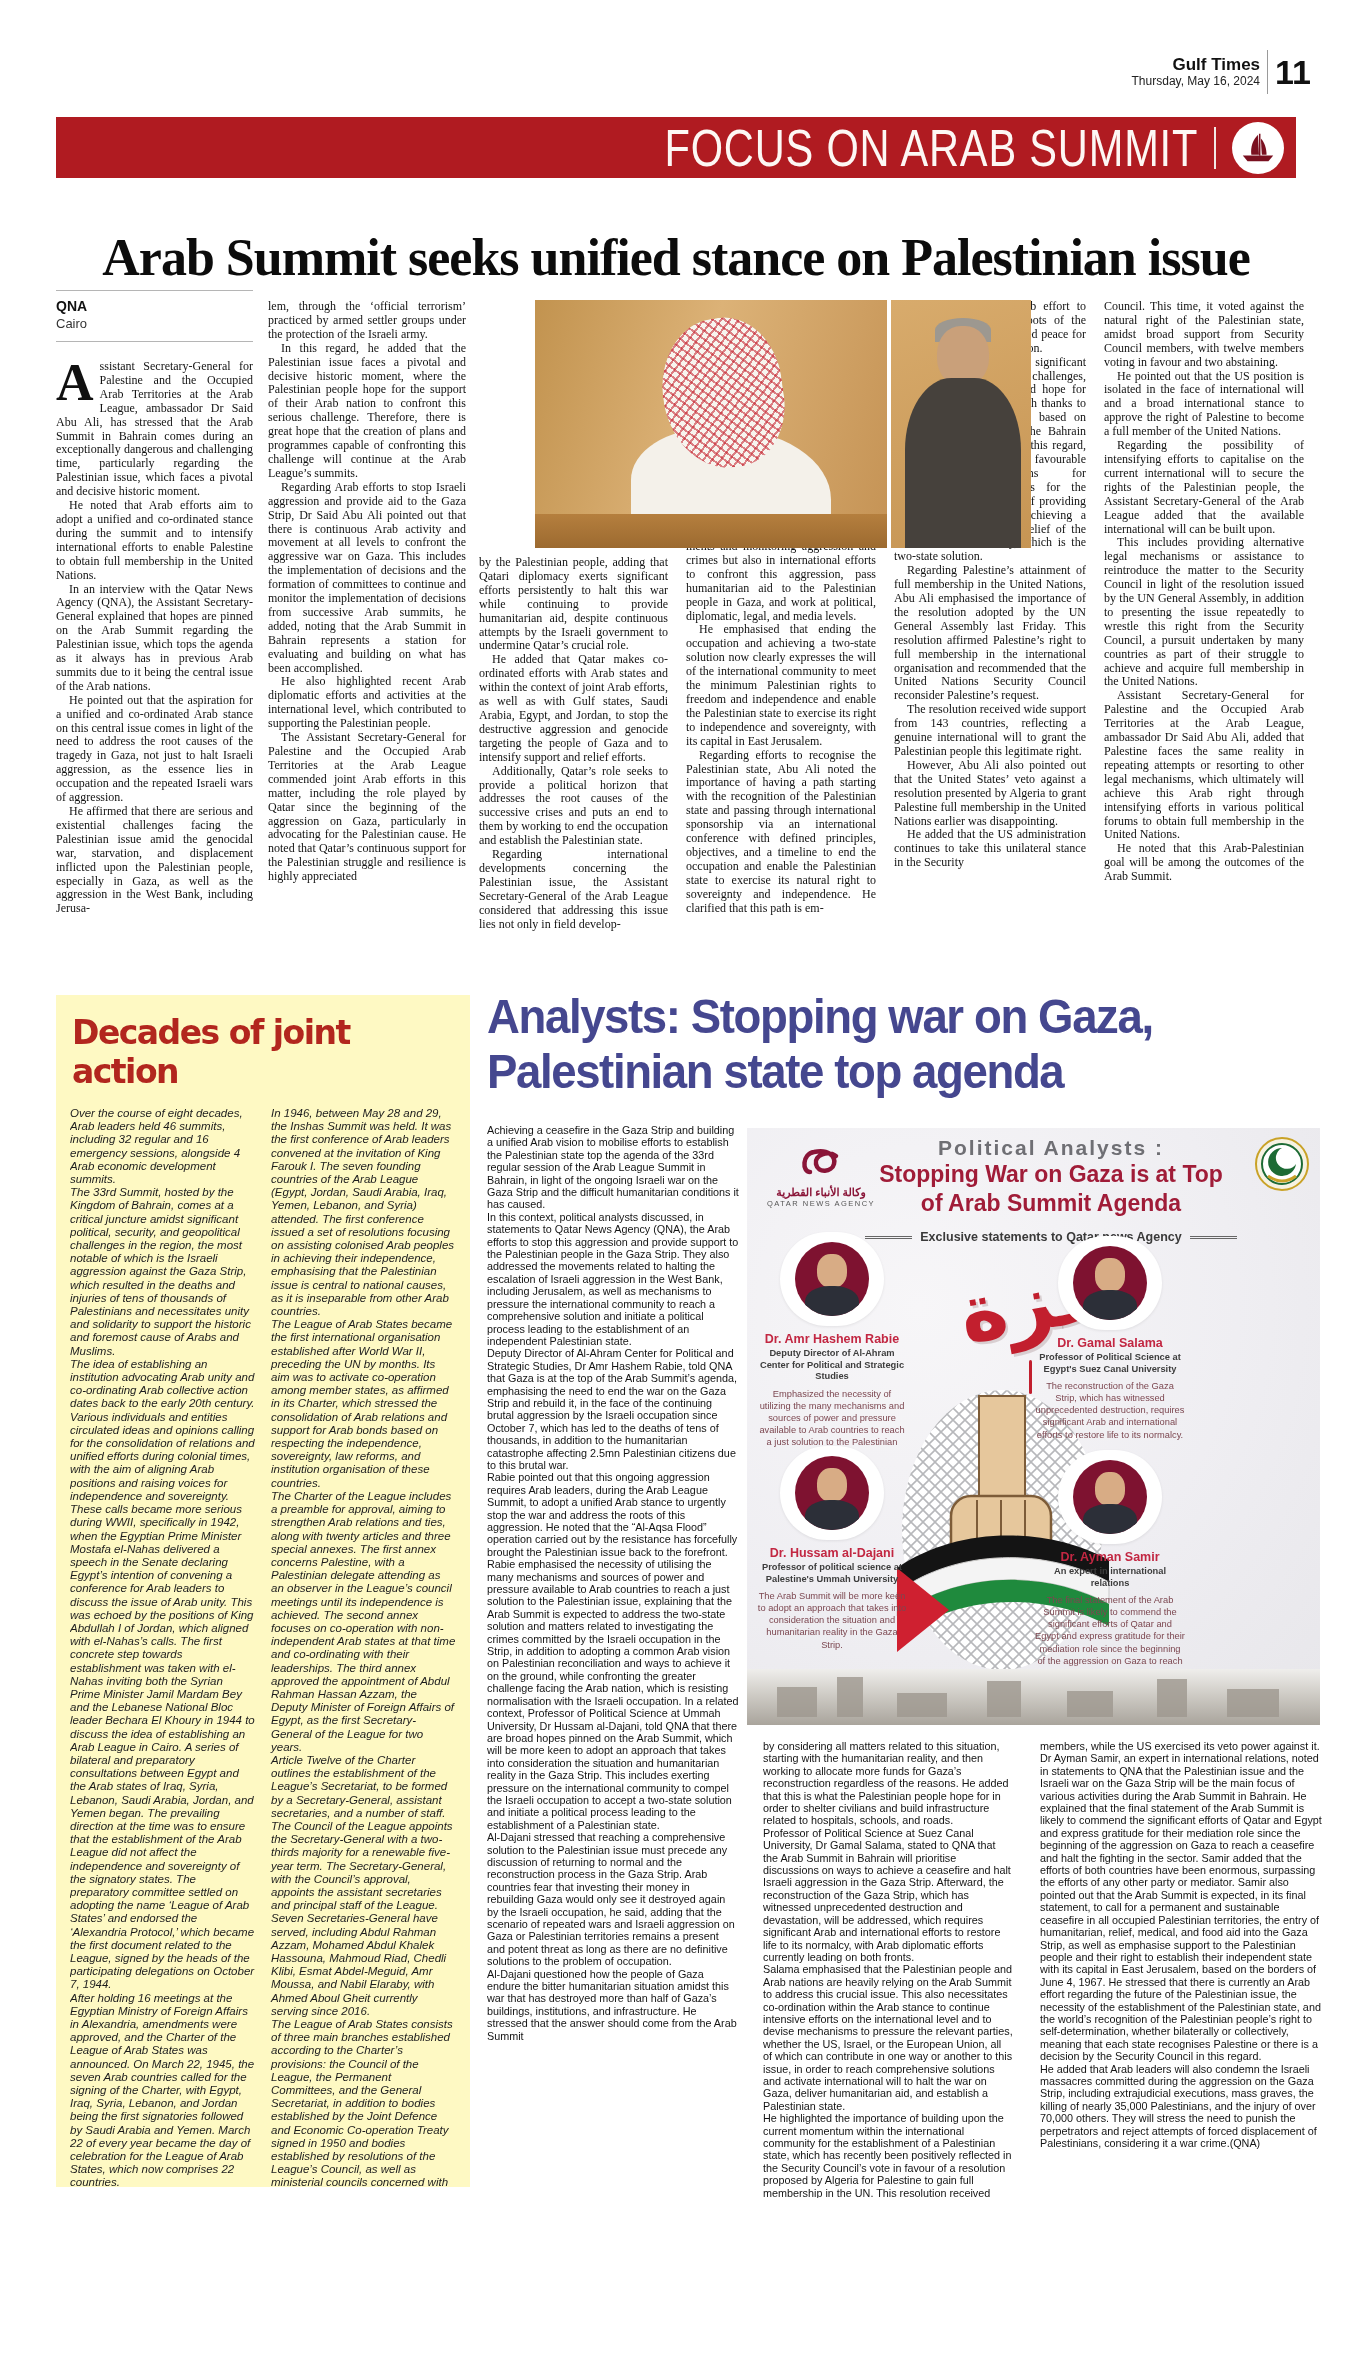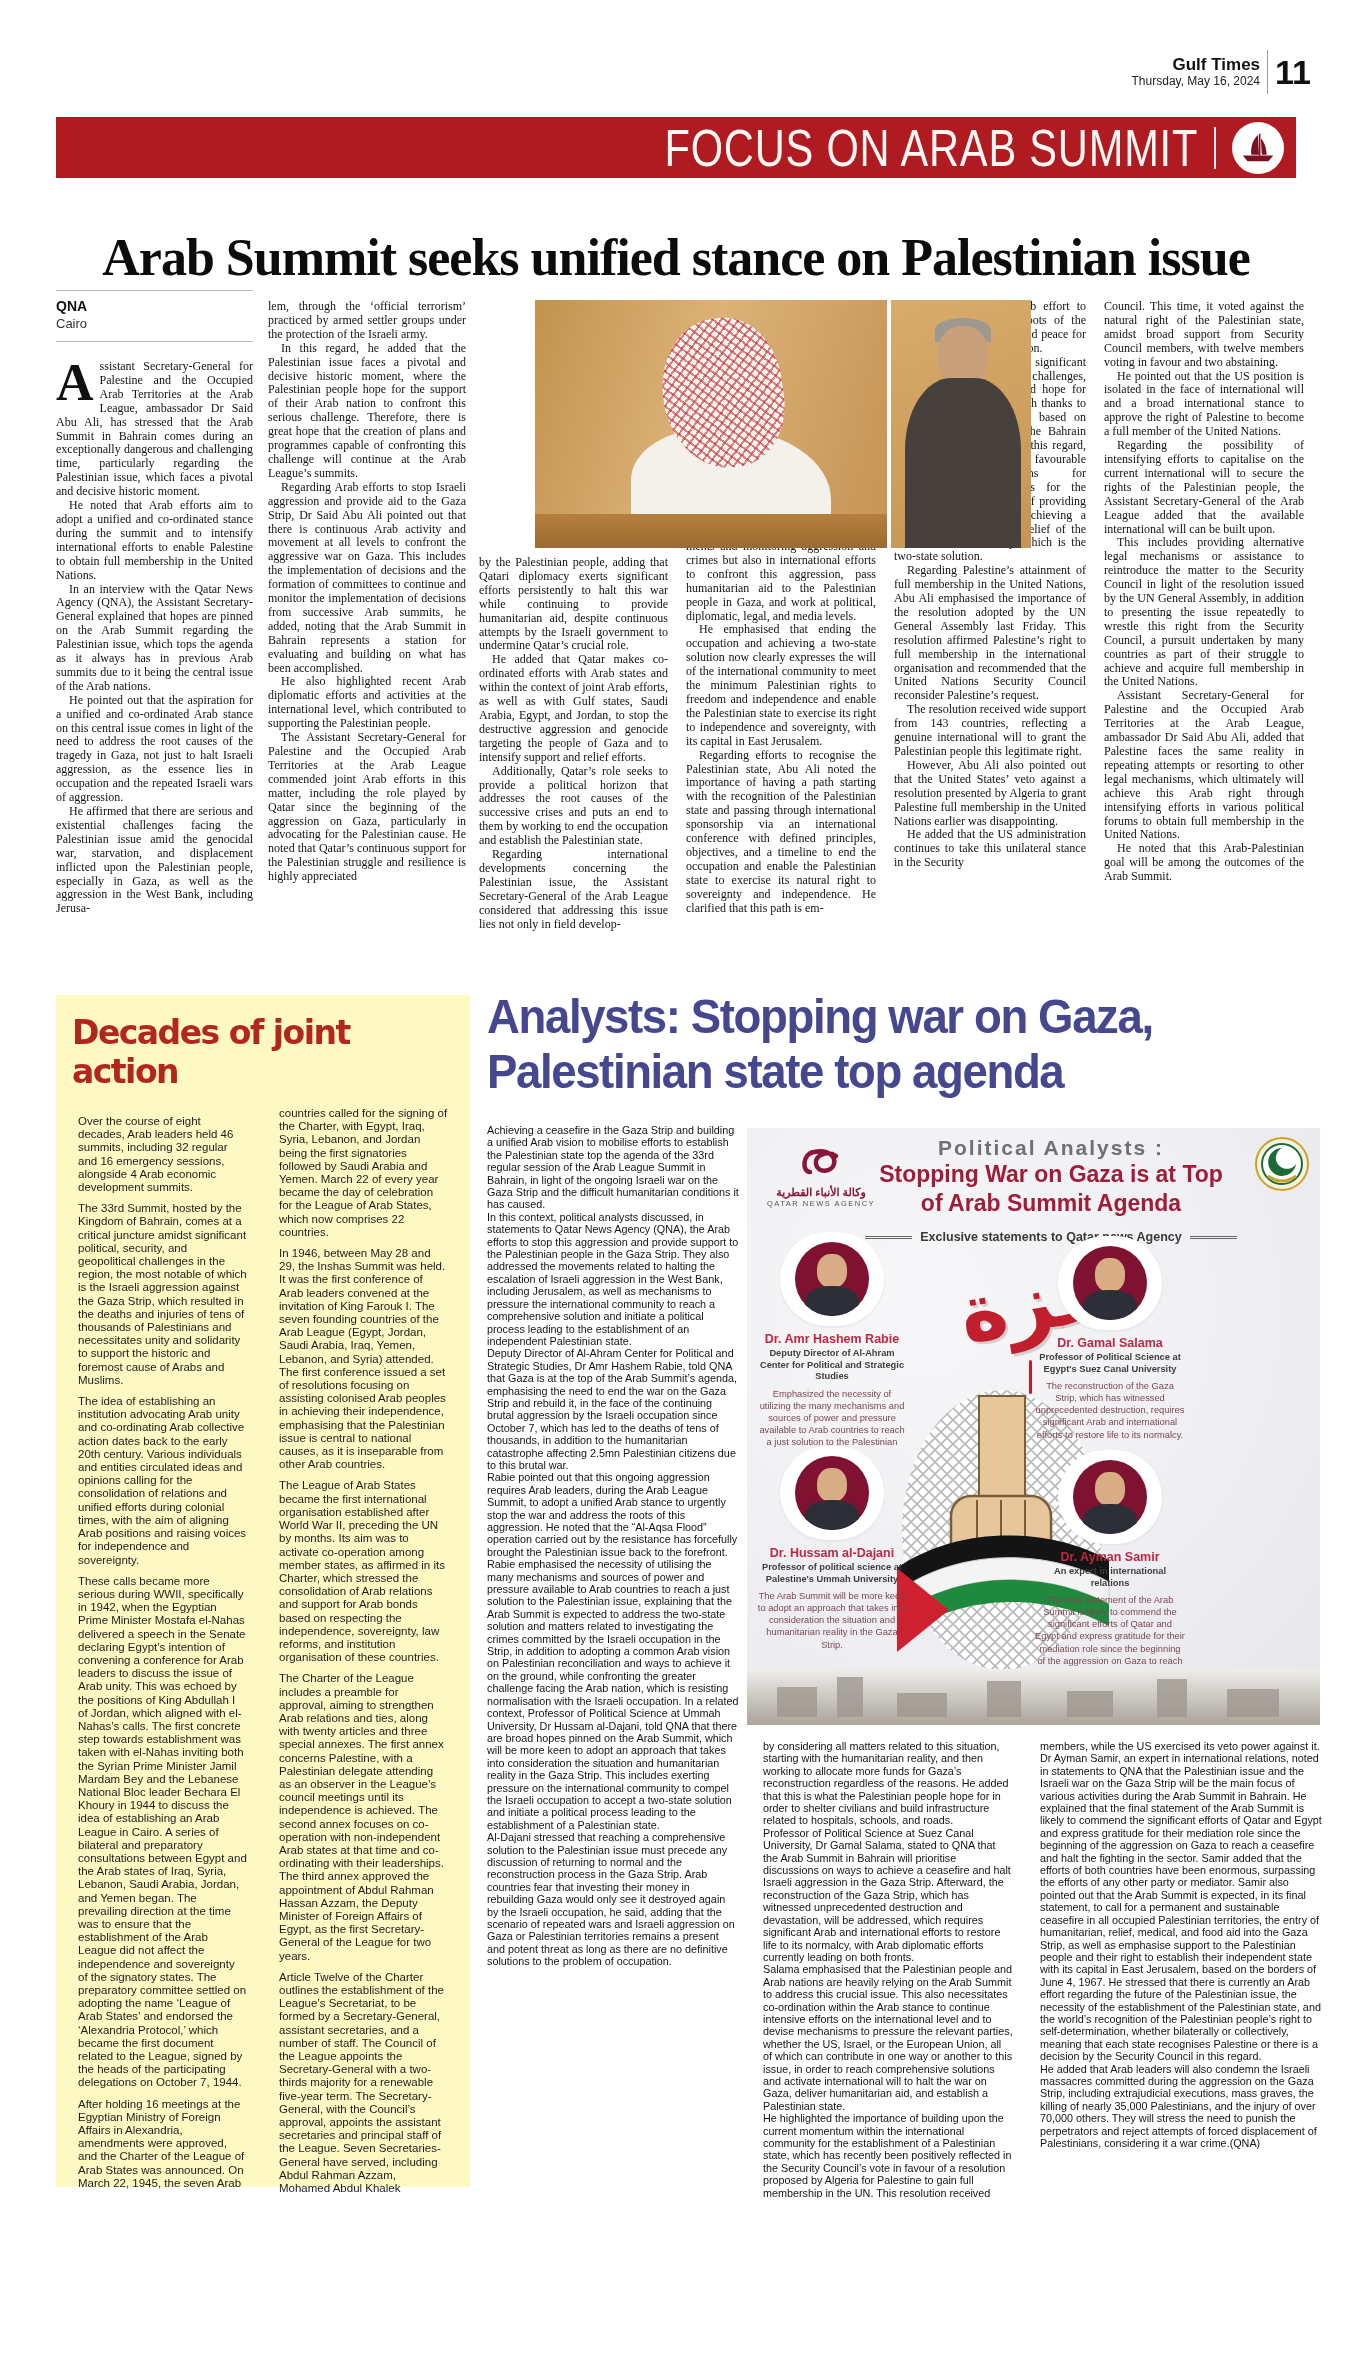--- a/index.html
+++ b/index.html
@@ -33,21 +33,21 @@
   .ghutra{position:absolute;left:128px;top:18px;width:120px;height:150px;border-radius:52% 48% 46% 54%;background:repeating-linear-gradient(45deg,rgba(196,32,44,.55) 0 2px,transparent 2px 7px),repeating-linear-gradient(-45deg,rgba(196,32,44,.55) 0 2px,transparent 2px 7px),#f7f4ee;transform:rotate(-8deg);}
   .thobe{position:absolute;left:96px;top:128px;width:200px;height:130px;border-radius:40% 55% 0 0;background:#f4f1ea;}
   .table-edge{position:absolute;left:0;bottom:0;width:100%;height:34px;background:linear-gradient(#b57f3e,#9c6a30);}
   .head2{position:absolute;left:46px;top:26px;width:52px;height:60px;border-radius:46%;background:#c9a07a;}
   .hair2{position:absolute;left:44px;top:18px;width:56px;height:24px;border-radius:50% 50% 0 0;background:#9d9890;}
   .suit2{position:absolute;left:14px;top:78px;width:116px;height:180px;border-radius:40% 40% 0 0;background:#46413c;}
   
   .decades{position:absolute;left:56px;top:995px;width:414px;height:1192px;background:#fef9c3;box-sizing:border-box;padding:18px 14px 14px;}
   .dec-title{font-family:"DejaVu Sans",sans-serif;font-weight:800;font-size:33px;letter-spacing:-1.5px;color:#b2261e;margin:0 0 16px 2px;}
   .dec-cols{column-count:2;column-gap:16px;height:1090px;overflow:hidden;font-size:11.5px;line-height:13.2px;color:#1c1c1c;}
-  .dec-cols p{margin:8px;}
+  .dec-cols p{margin:0;font-style:italic;}
   
   .an-headline{position:absolute;left:487px;top:991px;width:840px;font-weight:800;font-size:49px;line-height:1.05;letter-spacing:-1.5px;color:#45478f;transform:scaleX(.93);transform-origin:left top;white-space:nowrap;}
   .sanscol{position:absolute;font-size:10.8px;line-height:12.4px;color:#141414;overflow:hidden;}
   .sanscol p{margin:0;}
   
   .graphic{position:absolute;left:747px;top:1128px;width:573px;height:597px;background:radial-gradient(circle at 30% 30%,#f7f6f8 0%,#efeef2 55%,#e7e6ea 100%);overflow:hidden;}
   .qna-logo{position:absolute;left:14px;top:14px;width:120px;text-align:center;}
   .qna-ar{font-size:11px;font-weight:700;color:#8a1538;}
   .qna-en{font-size:7.5px;letter-spacing:1.5px;color:#555;}
   .league{position:absolute;right:10px;top:8px;}
@@ -181,20 +181,21 @@
   <div class="an-headline" style="top:991px;">Analysts: Stopping war on Gaza,</div>
   <div class="an-headline" style="top:1046px;">Palestinian state top agenda</div>
 
   <div class="sanscol" style="left:487px;top:1124px;width:252px;height:1068px;">
       <p>Achieving a ceasefire in the Gaza Strip and building a unified Arab vision to mobilise efforts to establish the Palestinian state top the agenda of the 33rd regular session of the Arab League Summit in Bahrain, in light of the ongoing Israeli war on the Gaza Strip and the difficult humanitarian conditions it has caused.</p>
       <p>In this context, political analysts discussed, in statements to Qatar News Agency (QNA), the Arab efforts to stop this aggression and provide support to the Palestinian people in the Gaza Strip. They also addressed the movements related to halting the escalation of Israeli aggression in the West Bank, including Jerusalem, as well as mechanisms to pressure the international community to reach a comprehensive solution and initiate a political process leading to the establishment of an independent Palestinian state.</p>
       <p>Deputy Director of Al-Ahram Center for Political and Strategic Studies, Dr Amr Hashem Rabie, told QNA that Gaza is at the top of the Arab Summit’s agenda, emphasising the need to end the war on the Gaza Strip and rebuild it, in the face of the continuing brutal aggression by the Israeli occupation since October 7, which has led to the deaths of tens of thousands, in addition to the humanitarian catastrophe affecting 2.5mn Palestinian citizens due to this brutal war.</p>
       <p>Rabie pointed out that this ongoing aggression requires Arab leaders, during the Arab League Summit, to adopt a unified Arab stance to urgently stop the war and address the roots of this aggression. He noted that the “Al-Aqsa Flood” operation carried out by the resistance has forcefully brought the Palestinian issue back to the forefront.</p>
       <p>Rabie emphasised the necessity of utilising the many mechanisms and sources of power and pressure available to Arab countries to reach a just solution to the Palestinian issue, explaining that the Arab Summit is expected to address the two-state solution and matters related to investigating the crimes committed by the Israeli occupation in the Strip, in addition to adopting a common Arab vision on Palestinian reconciliation and ways to achieve it on the ground, while confronting the greater challenge facing the Arab nation, which is resisting normalisation with the Israeli occupation. In a related context, Professor of Political Science at Ummah University, Dr Hussam al-Dajani, told QNA that there are broad hopes pinned on the Arab Summit, which will be more keen to adopt an approach that takes into consideration the situation and humanitarian reality in the Gaza Strip. This includes exerting pressure on the international community to compel the Israeli occupation to accept a two-state solution and initiate a political process leading to the establishment of a Palestinian state.</p>
       <p>Al-Dajani stressed that reaching a comprehensive solution to the Palestinian issue must precede any discussion of returning to normal and the reconstruction process in the Gaza Strip. Arab countries fear that investing their money in rebuilding Gaza would only see it destroyed again by the Israeli occupation, he said, adding that the scenario of repeated wars and Israeli aggression on Gaza or Palestinian territories remains a present and potent threat as long as there are no definitive solutions to the problem of occupation.</p>
+      <p>Al-Dajani questioned how the people of Gaza endure the bitter humanitarian situation amidst this war that has destroyed more than half of Gaza’s buildings, institutions, and infrastructure. He stressed that the answer should come from the Arab Summit</p>
     </div>
   <div class="sanscol" style="left:763px;top:1740px;width:250px;height:458px;">
       <p>by considering all matters related to this situation, starting with the humanitarian reality, and then working to allocate more funds for Gaza’s reconstruction regardless of the reasons. He added that this is what the Palestinian people hope for in order to shelter civilians and build infrastructure related to hospitals, schools, and roads.</p>
       <p>Professor of Political Science at Suez Canal University, Dr Gamal Salama, stated to QNA that the Arab Summit in Bahrain will prioritise discussions on ways to achieve a ceasefire and halt Israeli aggression in the Gaza Strip. Afterward, the reconstruction of the Gaza Strip, which has witnessed unprecedented destruction and devastation, will be addressed, which requires significant Arab and international efforts to restore life to its normalcy, with Arab diplomatic efforts currently leading on both fronts.</p>
       <p>Salama emphasised that the Palestinian people and Arab nations are heavily relying on the Arab Summit to address this crucial issue. This also necessitates co-ordination within the Arab stance to continue intensive efforts on the international level and to devise mechanisms to pressure the relevant parties, whether the US, Israel, or the European Union, all of which can contribute in one way or another to this issue, in order to reach comprehensive solutions and activate international will to halt the war on Gaza, deliver humanitarian aid, and establish a Palestinian state.</p>
       <p>He highlighted the importance of building upon the current momentum within the international community for the establishment of a Palestinian state, which has recently been positively reflected in the Security Council’s vote in favour of a resolution proposed by Algeria for Palestine to gain full membership in the UN. This resolution received support from twelve</p>
     </div>
   <div class="sanscol" style="left:1040px;top:1740px;width:282px;height:458px;">
       <p>members, while the US exercised its veto power against it.</p>
       <p>Dr Ayman Samir, an expert in international relations, noted in statements to QNA that the Palestinian issue and the Israeli war on the Gaza Strip will be the main focus of various activities during the Arab Summit in Bahrain. He explained that the final statement of the Arab Summit is likely to commend the significant efforts of Qatar and Egypt and express gratitude for their mediation role since the beginning of the aggression on Gaza to reach a ceasefire and halt the fighting in the sector. Samir added that the efforts of both countries have been enormous, surpassing the efforts of any other party or mediator. Samir also pointed out that the Arab Summit is expected, in its final statement, to call for a permanent and sustainable ceasefire in all occupied Palestinian territories, the entry of humanitarian, relief, medical, and food aid into the Gaza Strip, as well as emphasise support to the Palestinian people and their right to establish their independent state with its capital in East Jerusalem, based on the borders of June 4, 1967. He stressed that there is currently an Arab effort regarding the future of the Palestinian issue, the necessity of the establishment of the Palestinian state, and the world’s recognition of the Palestinian people’s right to self-determination, whether bilaterally or collectively, meaning that each state recognises Palestine or there is a decision by the Security Council in this regard.</p>

